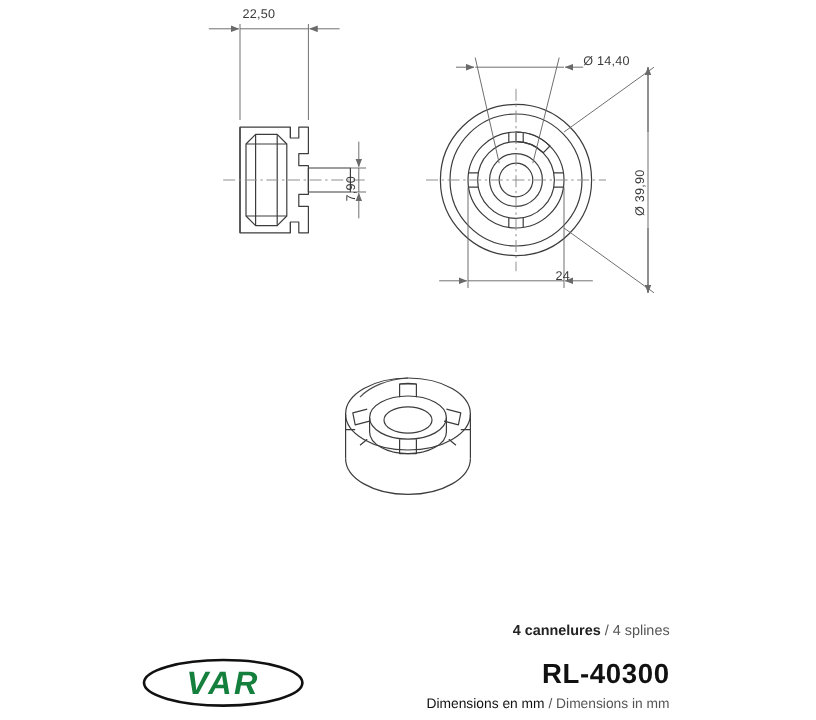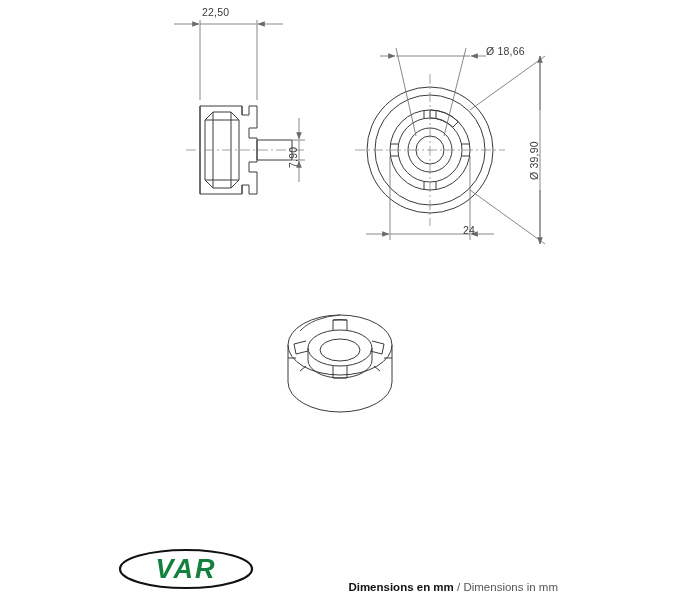--- a/index.html
+++ b/index.html
@@ -60,21 +60,21 @@
   }
   .dims-note {
     position: absolute;
     right: 14px;
     top: 581px;
     font-size: 11.5px;
     white-space: nowrap;
     text-align: right;
   }
   .dims-note .bold {
-    font-weight: bold;
+    font-weight: normal;
     color: #111;
   }
   .dims-note .light {
     color: #555;
   }
   .brand-logo {
     position: absolute;
     left: 118px;
     top: 548px;
     width: 136px;
@@ -232,27 +232,31 @@
       <path d="M300,371 L306,366 M380,371 L374,366"></path>
 
       <path d="M340,315 a52,30 0 0 0 -40,16" stroke-opacity="0.9"></path>
     </g>
   </svg>
 
   <div class="dim-label" style="left:202px; top:6px;">22,50</div>
 
   <div class="dim-label vert-label" style="left:287px; top:168px;">7,90</div>
 
-  <div class="dim-label" style="left:486px; top:45px;">Ø 18,66</div>
+  <div class="dim-label" style="left:486px; top:45px;">Ø 14,40</div>
 
   <div class="dim-label vert-label" style="left:528px; top:180px;">Ø 39,90</div>
 
   <div class="dim-label" style="left:423px; top:224px;margin-left:40px;">24</div>
 
-
+  <div class="caption-splines">
+    <span class="bold">4 cannelures</span><span class="light"> / 4 splines</span>
+  </div>
+
+  <div class="part-number">RL-40300</div>
 
   <div class="dims-note">
     <span class="bold">Dimensions en mm</span><span class="light"> / Dimensions in mm</span>
   </div>
 
   <div class="brand-logo">
     <svg width="136" height="42" viewBox="0 0 136 42">
       <ellipse cx="68" cy="21" rx="66" ry="19" fill="none" stroke="#111" stroke-width="2.2"></ellipse>
     </svg>
     <div class="brand-text">VAR</div>

